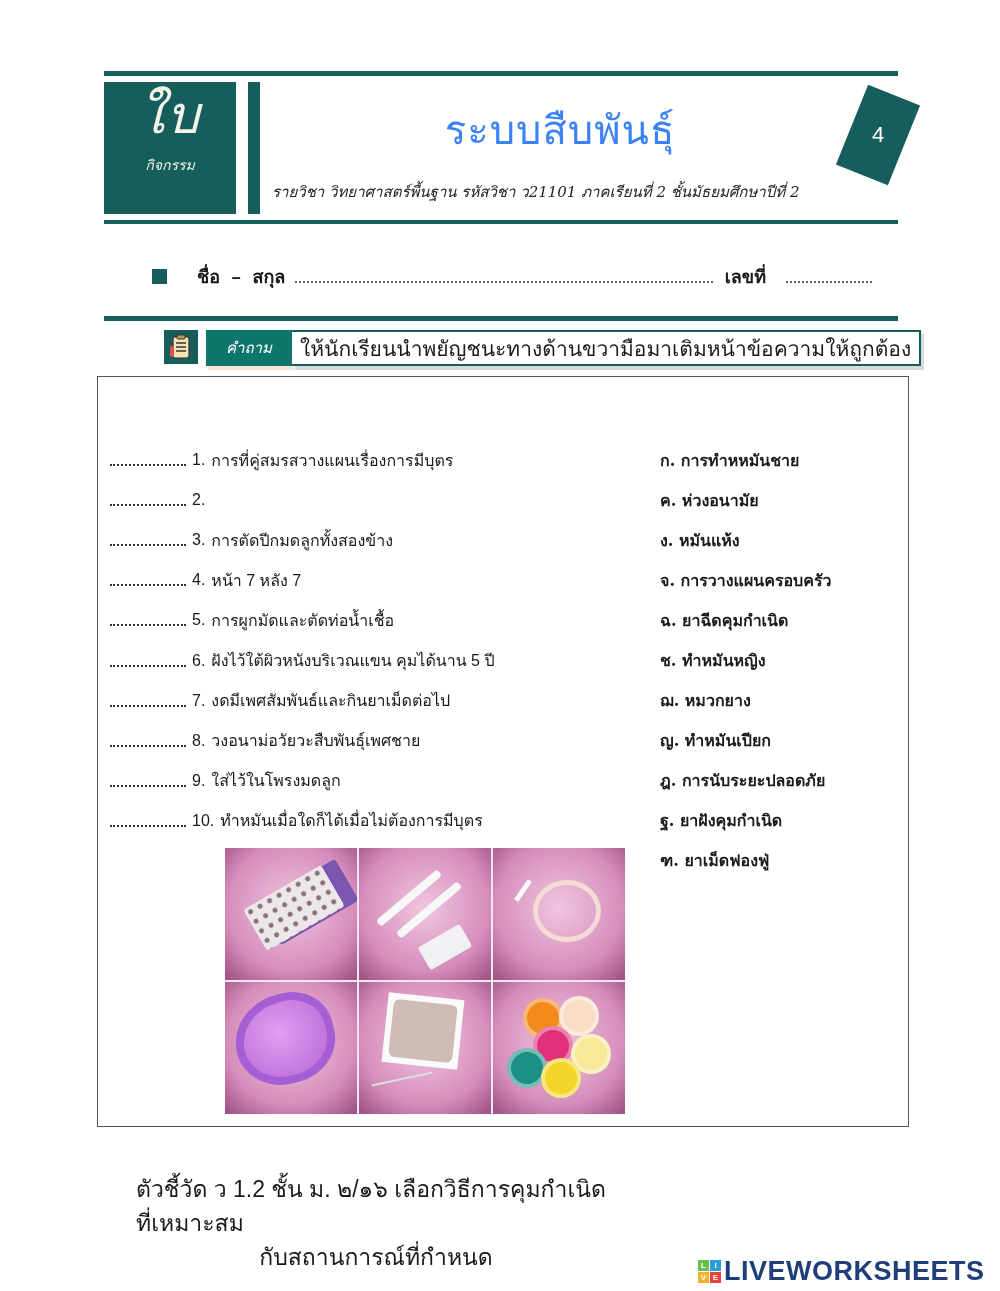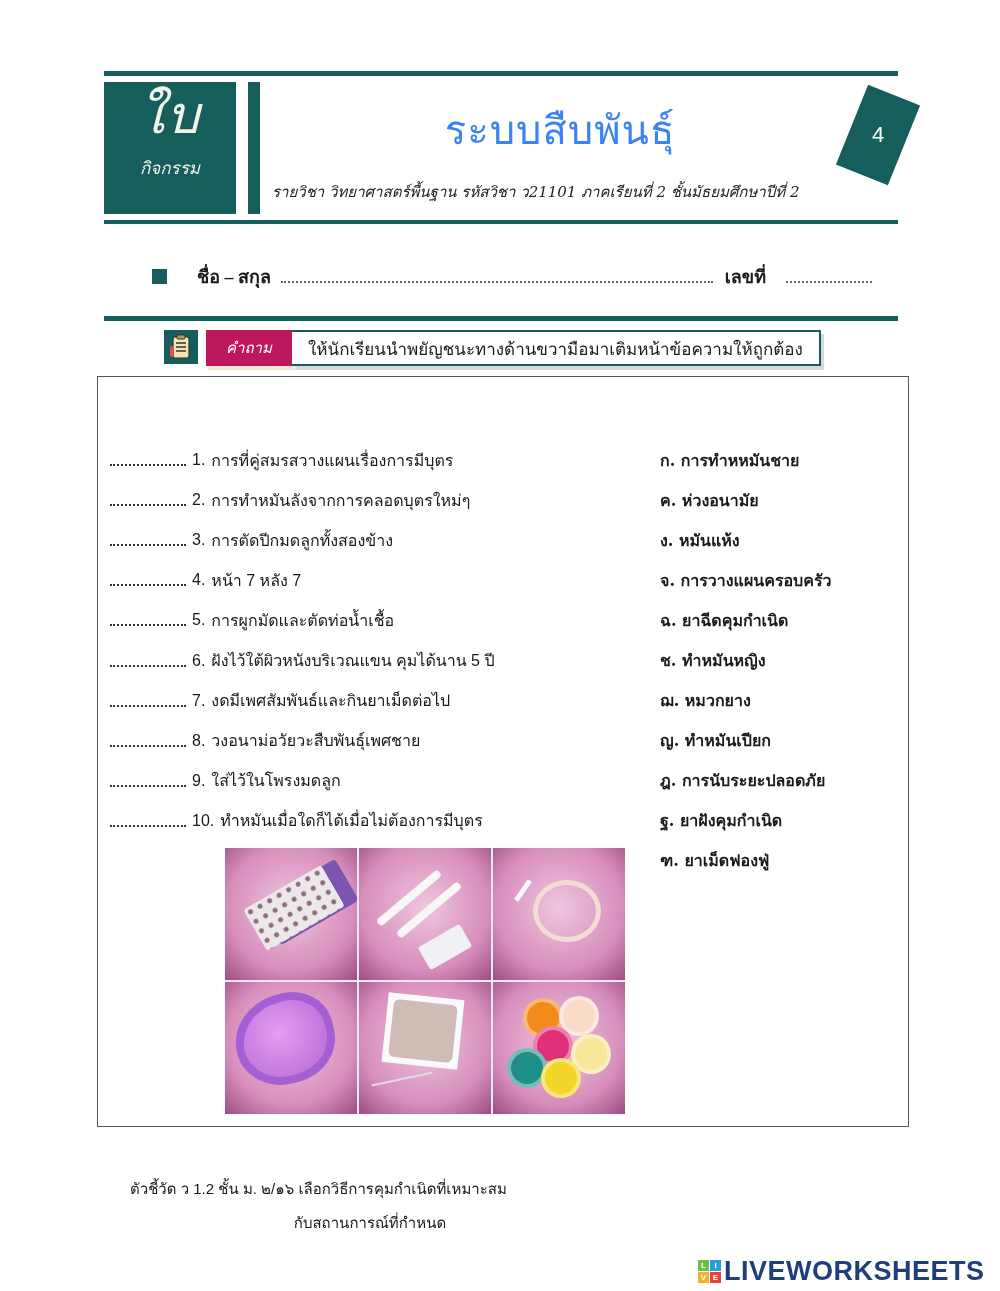--- a/index.html
+++ b/index.html
@@ -6,39 +6,39 @@
     html, body { width: 1000px; height: 1291px; background: #ffffff; overflow: hidden; }
     body { position: relative; font-family: "DejaVu Sans", sans-serif; color: #1a1a1a; }
 
     .rule { position: absolute; left: 104px; width: 794px; background: #165e5c; }
     .rule.top { top: 71px; height: 5px; }
     .rule.mid { top: 220px; height: 4px; }
     .rule.low { top: 316px; height: 5px; }
 
     .activity-box { position: absolute; left: 104px; top: 82px; width: 132px; height: 132px; background: #165e5c; color: #f3f3ea; text-align: center; }
     .activity-box .big { font-family: "DejaVu Serif", serif; font-size: 52px; line-height: 66px; font-style: italic; letter-spacing: 2px; }
-    .activity-box .small { font-family: "DejaVu Serif", serif; font-size: 17px; font-style: italic; margin-top: 6px; }
+    .activity-box .small { font-family: "DejaVu Serif", serif; font-size: 14px; font-style: italic; margin-top: 6px; }
     .divider-bar { position: absolute; left: 248px; top: 82px; width: 12px; height: 132px; background: #165e5c; }
 
     .title { position: absolute; left: 300px; top: 98px; width: 520px; text-align: center; font-family: "DejaVu Serif", serif; font-size: 40px; color: #3b82f6; letter-spacing: 1px; }
     .subtitle { position: absolute; left: 272px; top: 180px; width: 600px; font-family: "DejaVu Serif", serif; font-style: italic; font-size: 15px; color: #222; white-space: nowrap; }
 
     .badge { position: absolute; left: 850px; top: 92px; width: 56px; height: 86px; background: #165e5c; transform: rotate(22deg); display: flex; align-items: center; justify-content: center; }
     .badge span { color: #fff; font-family: "Liberation Sans", sans-serif; font-size: 22px; transform: rotate(-22deg); }
 
-    .name-row { position: absolute; left: 152px; top: 262px; width: 720px; height: 28px; display: flex; align-items: center; font-family: Liberation Serif, serif; font-size: 18px; }
+    .name-row { position: absolute; left: 152px; top: 262px; width: 720px; height: 28px; display: flex; align-items: center; font-family: Liberation Mono, monospace; font-size: 18px; }
     .name-row .bullet { width: 15px; height: 15px; background: #165e5c; margin-right: 30px; }
     .name-row .label { font-weight: bold; margin-right: 10px; }
     .name-row .dots { flex: 1; border-bottom: 2px dotted #666; height: 14px; margin-right: 12px; }
     .name-row .dots.short { flex: 0 0 86px; margin-right: 0; margin-left: 10px; }
 
     .instr { position: absolute; left: 164px; top: 330px; height: 36px; display: flex; align-items: stretch; }
     .instr .icon-box { width: 34px; height: 34px; background: #165e5c; margin-right: 8px; display: flex; align-items: center; justify-content: center; }
-    .instr .tag { background: #be185d; color: #fff; font-family: "DejaVu Serif", serif; font-style: italic; font-size: 15px; width: 86px; display: flex; align-items: center; justify-content: center; box-shadow: 2px 4px 0 #f3e6d2; }
-    .instr .text { border: 2px solid #165e5c; border-left: none; background: #fff; font-family: "DejaVu Serif", serif; font-size: 17px; padding: 0 16px; display: flex; align-items: center; box-shadow: 3px 4px 0 #d8d8d8; white-space: nowrap; }
+    .instr .tag { background: #0f766e; color: #fff; font-family: "DejaVu Serif", serif; font-style: italic; font-size: 15px; width: 86px; display: flex; align-items: center; justify-content: center; box-shadow: 2px 4px 0 #f3e6d2; }
+    .instr .text { border: 2px solid #165e5c; border-left: none; background: #fff; font-family: "DejaVu Serif", serif; font-size: 21px; padding: 0 8px; display: flex; align-items: center; box-shadow: 3px 4px 0 #d8d8d8; white-space: nowrap; }
 
     .panel { position: absolute; left: 97px; top: 376px; width: 812px; height: 751px; border: 1px solid #555; background: #fff; }
 
     .q-list { position: absolute; left: 110px; top: 440px; }
     .q-item { height: 40.1px; display: flex; align-items: center; font-family: "Liberation Sans", sans-serif; font-size: 16px; white-space: nowrap; }
     .q-item .blank { width: 76px; border-bottom: 2px dotted #333; height: 10px; margin-right: 6px; margin-top: 2px; cursor: text; }
     .q-item .num { margin-right: 6px; }
 
     .a-list { position: absolute; left: 660px; top: 440px; font-weight: bold; }
     .a-item { height: 40.1px; display: flex; align-items: center; font-family: "DejaVu Serif", serif; font-size: 16px; white-space: nowrap; }
@@ -51,21 +51,21 @@
     .applicator { position: absolute; height: 8px; background: #f7f7f7; border-radius: 4px; transform: rotate(-40deg); }
     .suppo { position: absolute; left: 62px; top: 86px; width: 48px; height: 26px; background: #f1f1f5; transform: rotate(-30deg); border-radius: 3px; }
     .ring { position: absolute; left: 40px; top: 32px; width: 68px; height: 62px; border: 5px solid #f4dbd6; border-radius: 50%; }
     .implant-rod { position: absolute; left: 18px; top: 40px; width: 24px; height: 5px; background: #fafafa; transform: rotate(-55deg); }
     .femcondom { position: absolute; left: 10px; top: 12px; width: 100px; height: 90px; border: 8px solid #a35fd3; border-radius: 55% 45% 50% 50%; background: radial-gradient(circle at 45% 40%, #e49ef0, #b466d6); transform: rotate(-15deg); }
     .patch { position: absolute; left: 26px; top: 14px; width: 76px; height: 70px; background: #fafafa; transform: rotate(6deg); padding: 6px; }
     .patch div { width: 100%; height: 100%; background: #cfbcb6; border-radius: 6px; }
     .iud { position: absolute; left: 12px; top: 96px; width: 62px; height: 2px; background: #ddd; transform: rotate(-12deg); }
     .condom { position: absolute; width: 40px; height: 40px; border-radius: 50%; border: 4px solid rgba(255,255,255,0.4); }
 
-    .indicator { position: absolute; left: 130px; top: 1172px; width: 480px; font-family: "Liberation Sans", sans-serif; font-size: 15px; text-align: center; line-height: 34px; }
+    .indicator { position: absolute; left: 136px; top: 1172px; width: 480px; font-family: "Liberation Sans", sans-serif; font-size: 23px; text-align: center; line-height: 34px; }
     .indicator .l1 { display: block; text-align: left; }
 
     .lw-logo { position: absolute; left: 698px; top: 1256px; display: flex; align-items: center; }
     .lw-logo .blocks { display: grid; grid-template-columns: 11px 11px; grid-template-rows: 11px 11px; gap: 1px; margin-right: 3px; }
     .lw-logo .blocks span { font-size: 8px; font-weight: bold; color: #fff; display: flex; align-items: center; justify-content: center; font-family: "Liberation Sans", sans-serif; }
     .lw-logo .word { font-family: "Liberation Sans", sans-serif; font-weight: bold; font-size: 27px; color: #1f3f7a; letter-spacing: 0.5px; }
   </style>
 </head>
 <body>
 
@@ -115,21 +115,20 @@
 
 <div class="q-list">
   <div class="q-item">
       <div class="blank"></div>
       <span class="num">1.</span>
       <span>การที่คู่สมรสวางแผนเรื่องการมีบุตร</span>
     </div>
   <div class="q-item">
       <div class="blank"></div>
       <span class="num">2.</span>
-      <span>การทำหมันลังจากการคลอดบุตรใหม่ๆ</span>
     </div>
   <div class="q-item">
       <div class="blank"></div>
       <span class="num">3.</span>
       <span> การตัดปีกมดลูกทั้งสองข้าง</span>
     </div>
   <div class="q-item">
       <div class="blank"></div>
       <span class="num">4.</span>
       <span> หน้า 7 หลัง 7</span>

